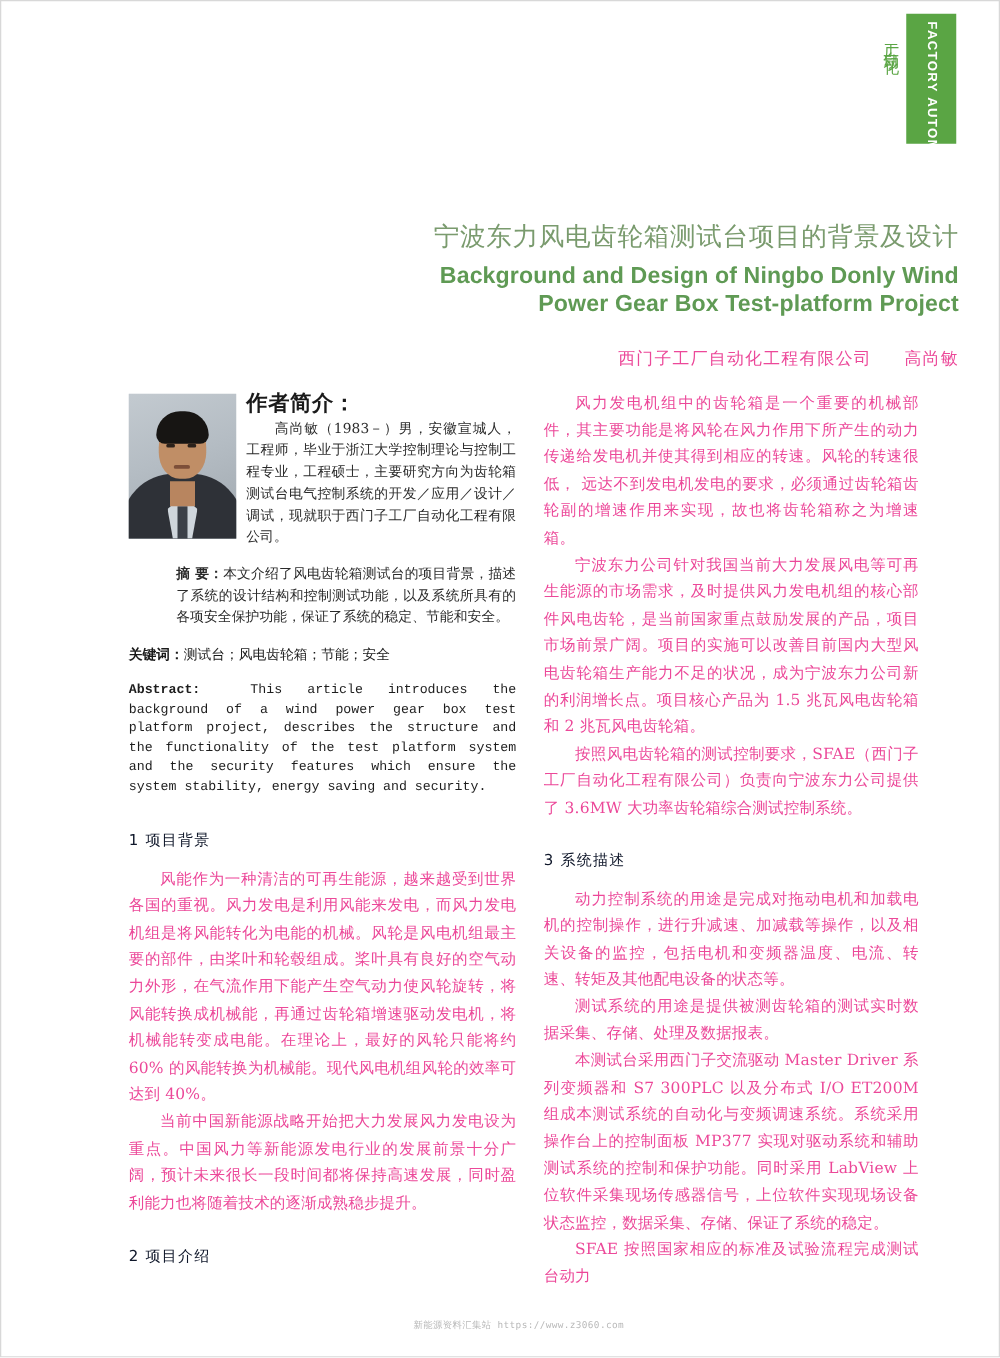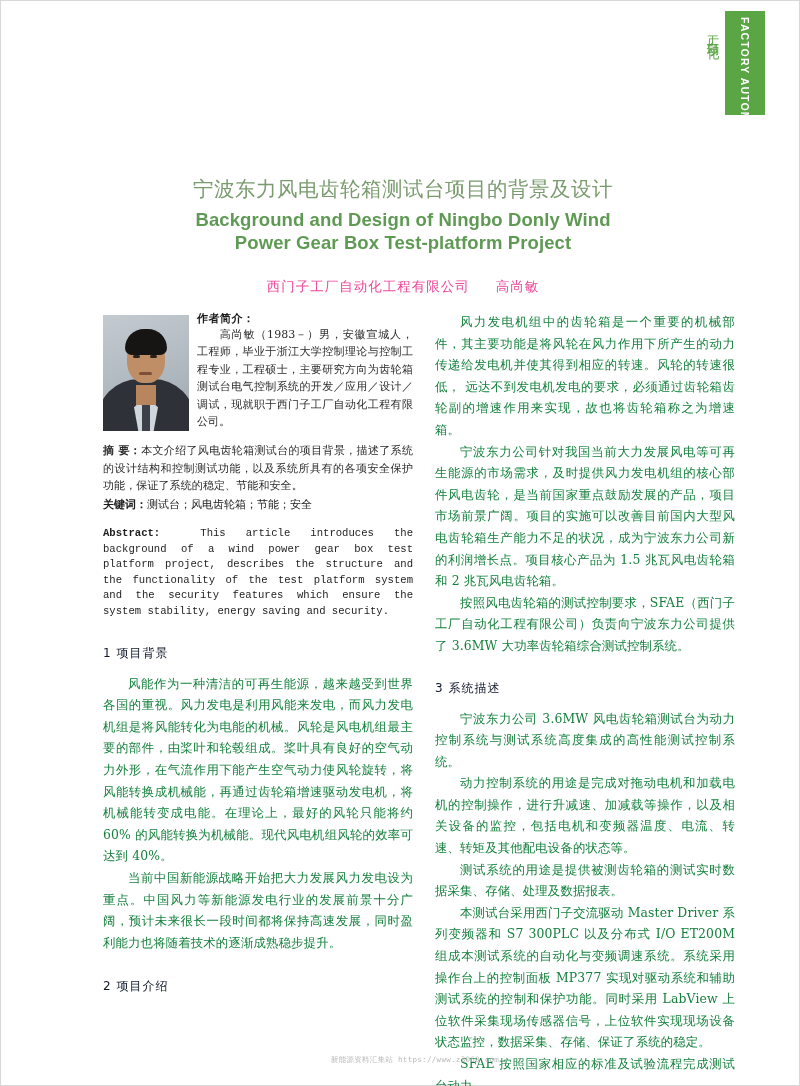--- a/index.html
+++ b/index.html
@@ -61,23 +61,23 @@
     font-size: 12.5px;
     writing-mode: vertical-rl;
     letter-spacing: 3px;
     line-height: 20px;
     white-space: nowrap;
   }
 
   
   .title-block {
     position: absolute;
-    left: 40px; top: 164px;
+    left: 56px; top: 164px;
     width: 696px;
-    text-align: center;
+    text-align: right;
   }
   .title-cn {
     font-family: "DejaVu Serif", serif;
     font-size: 20.5px;
     color: #7a9b6e;
     letter-spacing: 0.5px;
     line-height: 28px;
     white-space: nowrap;
   }
   .title-en {
@@ -178,42 +178,43 @@
   .portrait .mouth {
     position: absolute;
     left: 36px; top: 57px;
     width: 13px; height: 2.5px;
     background: #7d4f39;
     border-radius: 2px;
   }
 
   .bio-label {
     font-family: "DejaVu Sans", sans-serif;
-    font-size: 11px;
+    font-size: 17px;
     font-weight: bold;
     color: #1a1a1a;
     letter-spacing: 0.5px;
   }
   .bio-text, .abs-cn {
     font-family: "DejaVu Serif", serif;
     font-size: 11px;
     line-height: 17.4px;
     color: #2a2a2a;
     text-align: justify;
     letter-spacing: 0.1px;
+    padding-left: 38px;
   }
   .bio-text .indent { display: inline-block; width: 22px; }
   .abs-block { margin-top: 12px; }
   .abs-head {
     font-family: "DejaVu Sans", sans-serif;
     font-weight: bold;
     font-size: 11px;
   }
   .kw-cn {
-    margin-top: 1px;
+    margin-top: 12px;
     font-family: "DejaVu Serif", serif;
     font-size: 11px;
     line-height: 17.4px;
   }
   .kw-cn b { font-family: "DejaVu Sans", sans-serif; font-weight: bold; }
 
   .abs-en {
     margin-top: 13px;
     font-family: Liberation Mono, monospace;
     font-size: 10.6px;
@@ -240,21 +241,21 @@
     line-height: 22px;
   }
   .sec-head.tight { margin-top: 20px; }
 
   
   .para {
     font-family: "DejaVu Serif", serif;
     font-size: 12.4px;
     line-height: 21.6px;
     text-align: justify;
-    color: #15803d;
+    color: #ec4899;
     margin: 0 0 0 0;
     text-indent: 25px;
     letter-spacing: 0.15px;
   }
   .para + .para { margin-top: 0px; }
   .col-right .para { }
 
   
   .footer {
     position: absolute;
@@ -323,21 +324,20 @@
       <div class="sec-head">2 项目介绍</div>
     </div>
 
     <div class="col-right">
       <p class="para">风力发电机组中的齿轮箱是一个重要的机械部件，其主要功能是将风轮在风力作用下所产生的动力传递给发电机并使其得到相应的转速。风轮的转速很低， 远达不到发电机发电的要求，必须通过齿轮箱齿轮副的增速作用来实现，故也将齿轮箱称之为增速箱。</p>
       <p class="para">宁波东力公司针对我国当前大力发展风电等可再生能源的市场需求，及时提供风力发电机组的核心部件风电齿轮，是当前国家重点鼓励发展的产品，项目市场前景广阔。项目的实施可以改善目前国内大型风电齿轮箱生产能力不足的状况，成为宁波东力公司新的利润增长点。项目核心产品为 1.5 兆瓦风电齿轮箱和 2 兆瓦风电齿轮箱。</p>
       <p class="para">按照风电齿轮箱的测试控制要求，SFAE（西门子工厂自动化工程有限公司）负责向宁波东力公司提供了 3.6MW 大功率齿轮箱综合测试控制系统。</p>
 
       <div class="sec-head tight">3 系统描述</div>
 
-      <p class="para">宁波东力公司 3.6MW 风电齿轮箱测试台为动力控制系统与测试系统高度集成的高性能测试控制系统。</p>
       <p class="para">动力控制系统的用途是完成对拖动电机和加载电机的控制操作，进行升减速、加减载等操作，以及相关设备的监控，包括电机和变频器温度、电流、转速、转矩及其他配电设备的状态等。</p>
       <p class="para">测试系统的用途是提供被测齿轮箱的测试实时数据采集、存储、处理及数据报表。</p>
       <p class="para">本测试台采用西门子交流驱动 Master Driver 系列变频器和 S7 300PLC 以及分布式 I/O ET200M 组成本测试系统的自动化与变频调速系统。系统采用操作台上的控制面板 MP377 实现对驱动系统和辅助测试系统的控制和保护功能。同时采用 LabView 上位软件采集现场传感器信号，上位软件实现现场设备状态监控，数据采集、存储、保证了系统的稳定。</p>
       <p class="para">SFAE 按照国家相应的标准及试验流程完成测试台动力</p>
     </div>
 
     <div class="footer">新能源资料汇集站 https://www.z3060.com</div>
   </div>
 </div>
 

